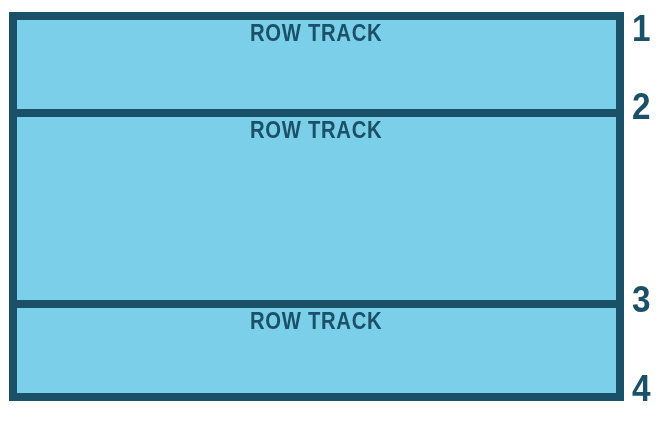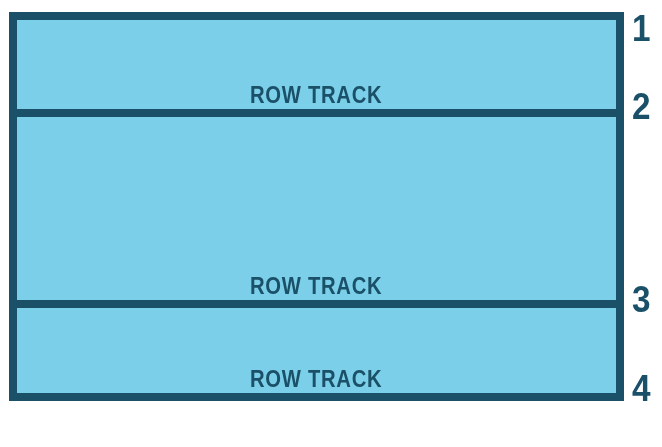--- a/index.html
+++ b/index.html
@@ -34,21 +34,21 @@
     background: #1A5068;
     display: flex;
     flex-direction: column;
   }
 
   
   .row-track {
     box-sizing: border-box;
     background: #7BCFE8;
     display: flex;
-    align-items: flex-end;
+    align-items: flex-start;
     justify-content: center;
     width: 100%;
     position: relative;
   }
   .row-track + .row-track {
     border-top: 8px solid #1A5068;
   }
 
   
   .track-1 { height: 91px; }

